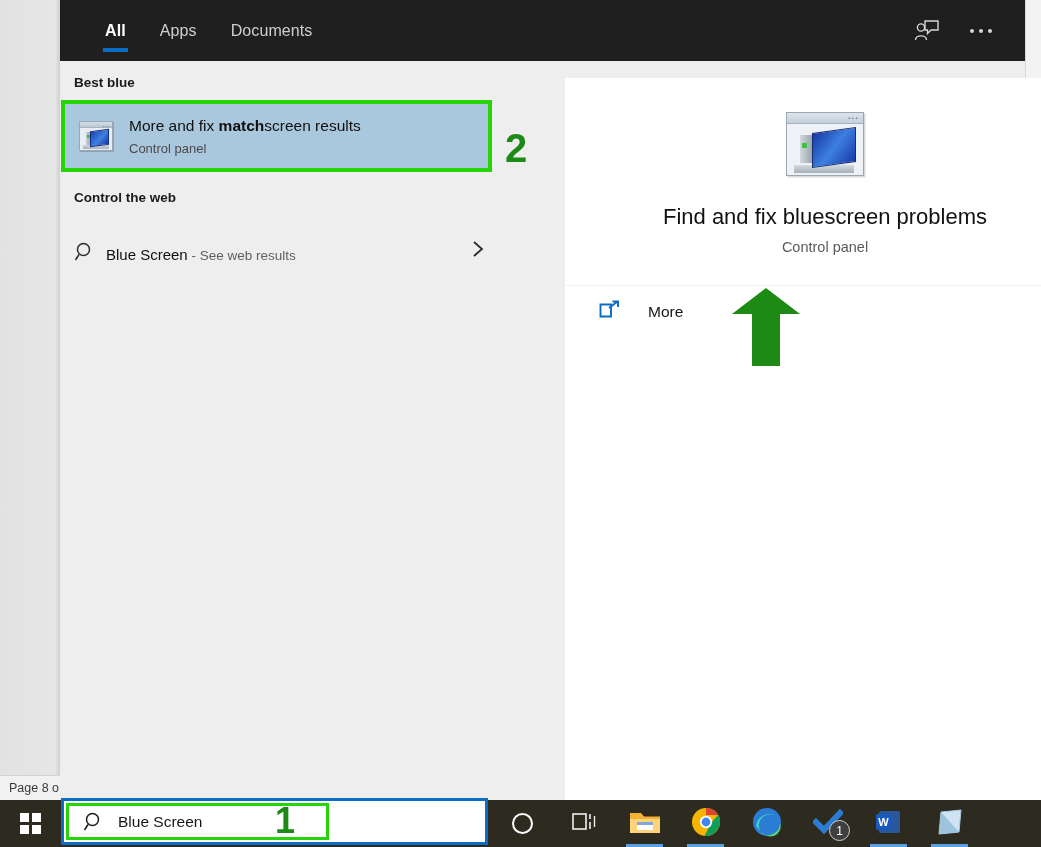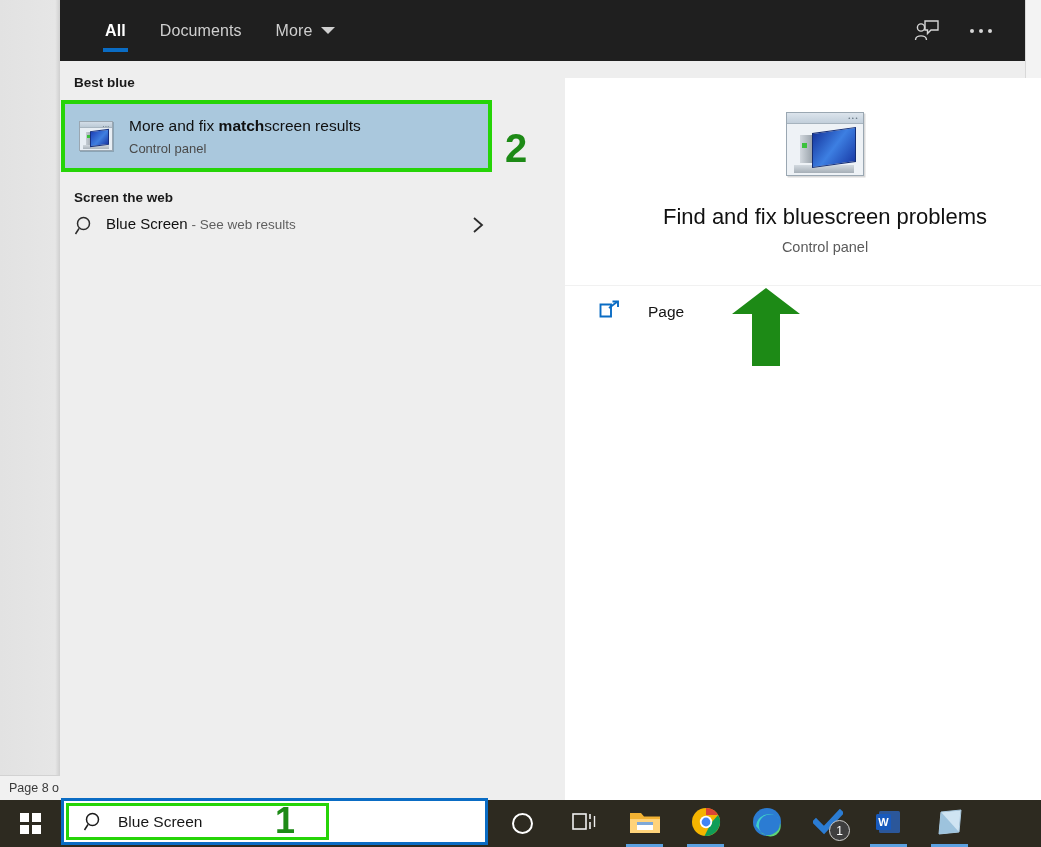--- a/index.html
+++ b/index.html
@@ -99,21 +99,21 @@
     background:linear-gradient(to right,#c6cdd4,#9aa3ab); }
   .bi-led { position:absolute; left:7px; top:13px; width:3px; height:3px; background:#3cc13c; }
   .bi-base { position:absolute; left:3px; bottom:1px; width:26px; height:4px;
     background:linear-gradient(to bottom,#cfd6dc,#aab3bb); }
   .best-text { margin-left:16px; }
   .best-name { font-size:15.5px; color:#101010; line-height:20px; }
   .best-name b { font-weight:bold; }
   .best-sub { font-size:13px; color:#4a4a4a; margin-top:5px; }
 
   .web-row {
-    display:flex; align-items:flex-start; height:48px; padding-left:14px;
+    display:flex; align-items:flex-end; height:48px; padding-left:14px;
     margin-right:13px; cursor:default;
   }
   .web-magnifier { width:28px; flex:none; display:flex; align-items:center; }
   .web-text { font-size:15px; color:#101010; margin-left:4px; }
   .web-text .dim { color:#5f5f5f; font-size:13.5px; }
   .web-chev { margin-left:auto; padding-right:6px; }
 
   
   .preview {
     position:absolute; left:445px; top:61px; width:520px; height:739px;
@@ -219,25 +219,24 @@
   </div>
 
   <div class="flyout">
 
     <div class="flyout-header">
       <div class="tabs">
         <div class="tab active">
           <span class="tab-label">All</span>
         </div>
         <div class="tab">
+          <span class="tab-label">Apps</span>
+        </div>
+        <div class="tab">
           <span class="tab-label">Documents</span>
-        </div>
-        <div class="tab">
-          <span class="tab-label">More</span>
-          <span class="caret"></span>
         </div>
       </div>
 
       <div class="header-actions">
         <div class="hdr-btn">
           <svg width="26" height="24" viewBox="0 0 26 24">
             <circle cx="7" cy="8.5" r="3.6" fill="none" stroke="#d6d6d6" stroke-width="1.4"></circle>
             <path d="M1.5 21 C1.5 15.5 12.5 15.5 12.5 21" fill="none" stroke="#d6d6d6" stroke-width="1.4"></path>
             <path d="M11 2 H24 V11 H17 L13.5 14.5 V11 H11 Z" fill="none" stroke="#d6d6d6" stroke-width="1.4"></path>
           </svg>
@@ -263,21 +262,21 @@
           <div class="bi-stand"></div>
           <div class="bi-led"></div>
           <div class="bi-monitor"></div>
         </div>
         <div class="best-text">
           <div class="best-name"><span>More and fix </span><b>match</b><span>screen results</span></div>
           <div class="best-sub">Control panel</div>
         </div>
       </div>
 
-      <div class="section-title" style="padding-top:18px;">Screen the web</div>
+      <div class="section-title" style="padding-top:18px;">Control the web</div>
 
       <div class="web-row">
         <span class="web-magnifier">
           <svg width="22" height="22" viewBox="0 0 22 22">
             <circle cx="9.5" cy="8.5" r="6" fill="none" stroke="#2b2b2b" stroke-width="1.5"></circle>
             <line x1="5" y1="13.5" x2="1.5" y2="19" stroke="#2b2b2b" stroke-width="1.5"></line>
           </svg>
         </span>
         <span class="web-text"><span>Blue Screen</span><span class="dim"> - See web results</span></span>
         <span class="web-chev">
@@ -304,21 +303,21 @@
         </div>
         <div class="pv-divider"></div>
         <div class="pv-action">
           <span>
             <svg width="24" height="22" viewBox="0 0 24 22">
               <path d="M2.5 5.5 H13 V17.5 H2.5 Z" fill="none" stroke="#0a6cc4" stroke-width="1.9"></path>
               <line x1="11" y1="9" x2="19.5" y2="2.5" stroke="#0a6cc4" stroke-width="1.9"></line>
               <polyline points="14.5,2.5 20,2.5 20,8" fill="none" stroke="#0a6cc4" stroke-width="1.9"></polyline>
             </svg>
           </span>
-          <span class="pv-action-label">Page</span>
+          <span class="pv-action-label">More</span>
         </div>
       </div>
     </div>
   </div>
 
   <div class="anno-2">2</div>
   <div class="anno-arrow">
     <svg width="68" height="78" viewBox="0 0 68 78">
       <polygon points="34,0 68,26 48,26 48,78 20,78 20,26 0,26" fill="#1d8a16"></polygon>
     </svg>

